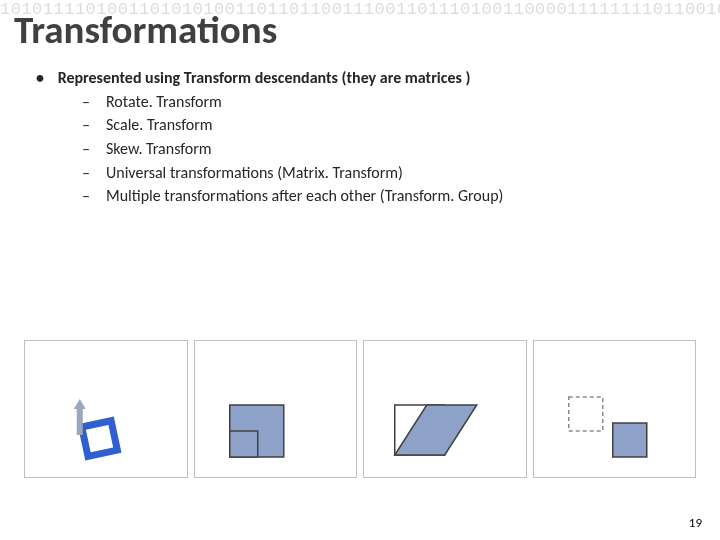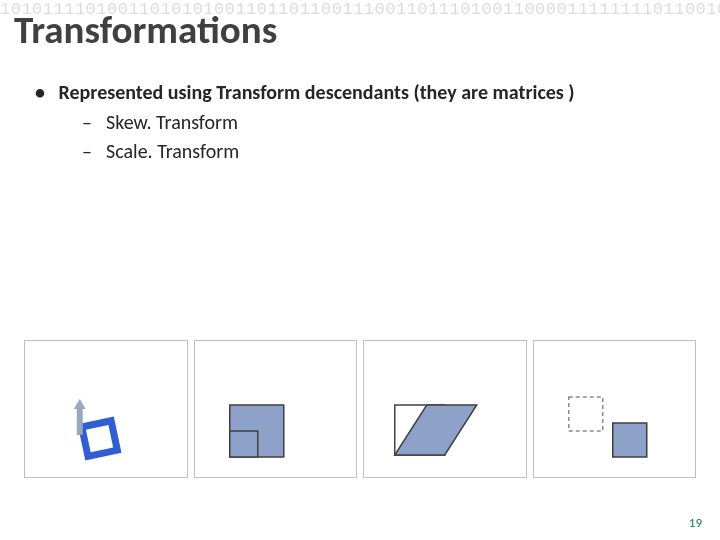--- a/index.html
+++ b/index.html
@@ -37,24 +37,24 @@
     position: absolute;
     top: 6px;
     left: 14px;
     font-size: 39px;
     font-weight: 700;
     color: #404040;
     z-index: 2;
   }
   .body {
     position: absolute;
-    top: 78px;
+    top: 66px;
     left: 26px;
     right: 22px;
-    font-size: 20px;
+    font-size: 16px;
     color: #262626;
     z-index: 2;
     line-height: 1.48;
   }
   ul.top {
     list-style: none;
     padding: 0;
     margin: 0;
   }
   ul.top > li::before {
@@ -92,40 +92,43 @@
     height: 136px;
     border: 1px solid #bfbfbf;
     background: rgba(255,255,255,0.55);
     position: relative;
   }
   .page-num {
     position: absolute;
     bottom: 10px;
     right: 18px;
     font-size: 13px;
-    color: #15803d;
+    color: #000000;
     z-index: 3;
   }
 </style>
 </head>
 <body>
 
 <div class="slide">
 
   <div class="bg">1010111101001101010100110110110011100110111010011000011111111011001000100001010010010000101010100010001001101001000111101001101010100001000000100000000010111111110110011010100100010001111001101100001111011011101011000000101010101001001010110110111010100000011100110110011110101110011000101111011000010001101101011000101100101011001100111010110100101011001011001101100101101011001101001011100011100001011111010010010100110011011100110110110101100011011111001101010100100011010011011101000011111101011011001010110110101100110111110101000001100101111011001111101000010100110100100101001110010001011011110101101110100011101000101000101100000101110100110010110100100101010101011101101000111110101000010100110011011011011101000101111001011011101011100000100000001011111011101000101110110100010011010010100111111111100010101010111001011011101011111110001010000100100100110000110101100011011001001000111001101010000100100101011100101110110111110001011111011000111110100000011101011100001011111000010111111000101111001011001001010011100100100000111110111100000101111100111111100010100010111010101101110011101110111001101000100010001001000110011111011000111111010101101100010001100100011110010011110100010011110011100011011011010101010110001010010001111111010010100100101001000011100001101101100010110110100101101011110110111100110010011001011011101010100110001010000100110011010110011011011010100111001101010110101101101001011000000010110111101100111011111110010101111100010110000110110100001011100010010001010100101101000011010101010011011110101101110111001010100110010101011011011100100011010101001100101100101011010101001100110110110100101010101100010101010100110101000100000010000100110110010001010101010101001101010101100110010001000110001101010100010110110100101011011001011100011011101010100110101010101101110100001001111001011101011000101101001001010110101010011001011000100100010100001110110101001101000010111101010100001010011001001010110100101011010110110101011001011011010010001010110110101101010100110011011011101010101101001010011010110110010101010110010110100101001010011001001101010100110010110100101010101011010011010011011010011001101001010010010110010001110101101001001111001010101101001001010010010110110011010011010010110100101011001101010110101011010101011011</div>
 
   <div class="title">Transformations</div>
 
   <div class="body">
     <ul class="top">
       <li>
         <span class="bullet-main">Represented using  Transform  descendants  (they are matrices )</span>
         <ul class="sub">
+          <li><span>Rotate. Transform</span></li>
+          <li><span>Scale. Transform</span></li>
           <li><span>Skew. Transform</span></li>
-          <li><span>Scale. Transform</span></li>
+          <li><span>Universal transformations (Matrix. Transform)</span></li>
+          <li><span>Multiple transformations after each other (Transform. Group)</span></li>
         </ul>
       </li>
     </ul>
   </div>
 
   <div class="figures">
     <div class="panel">
       <svg width="100%" height="100%" viewBox="0 0 160 136">
         <g transform="translate(56,86)">
           <g transform="rotate(-12)">

